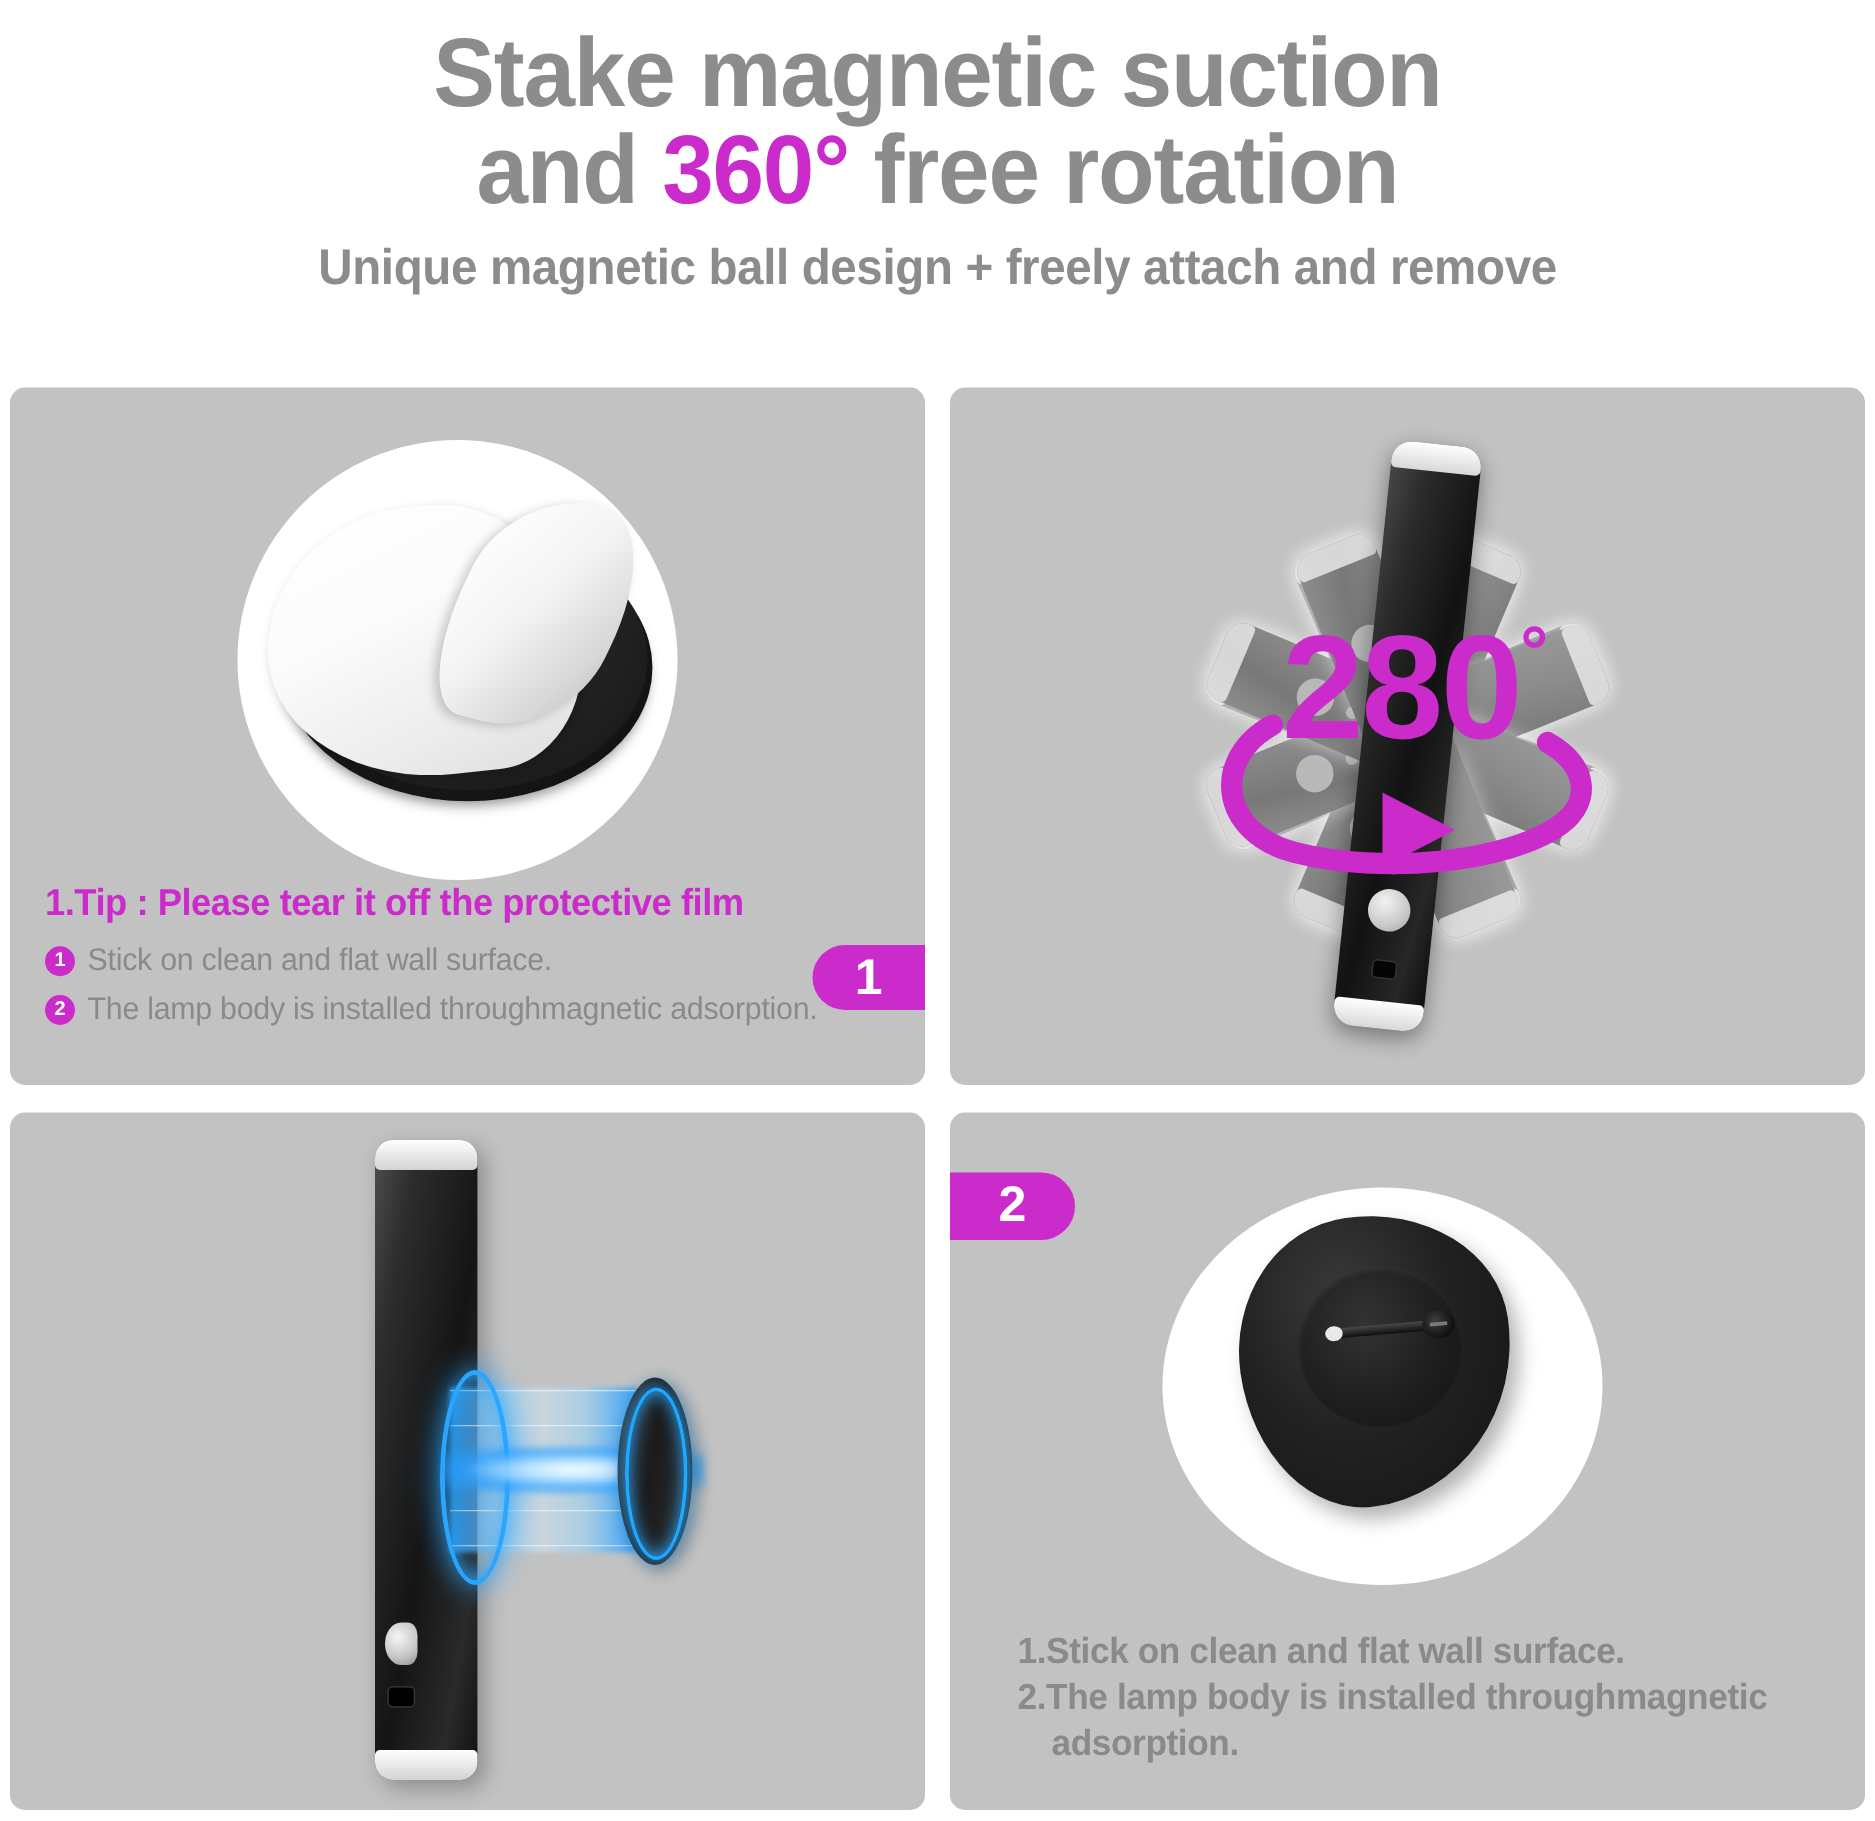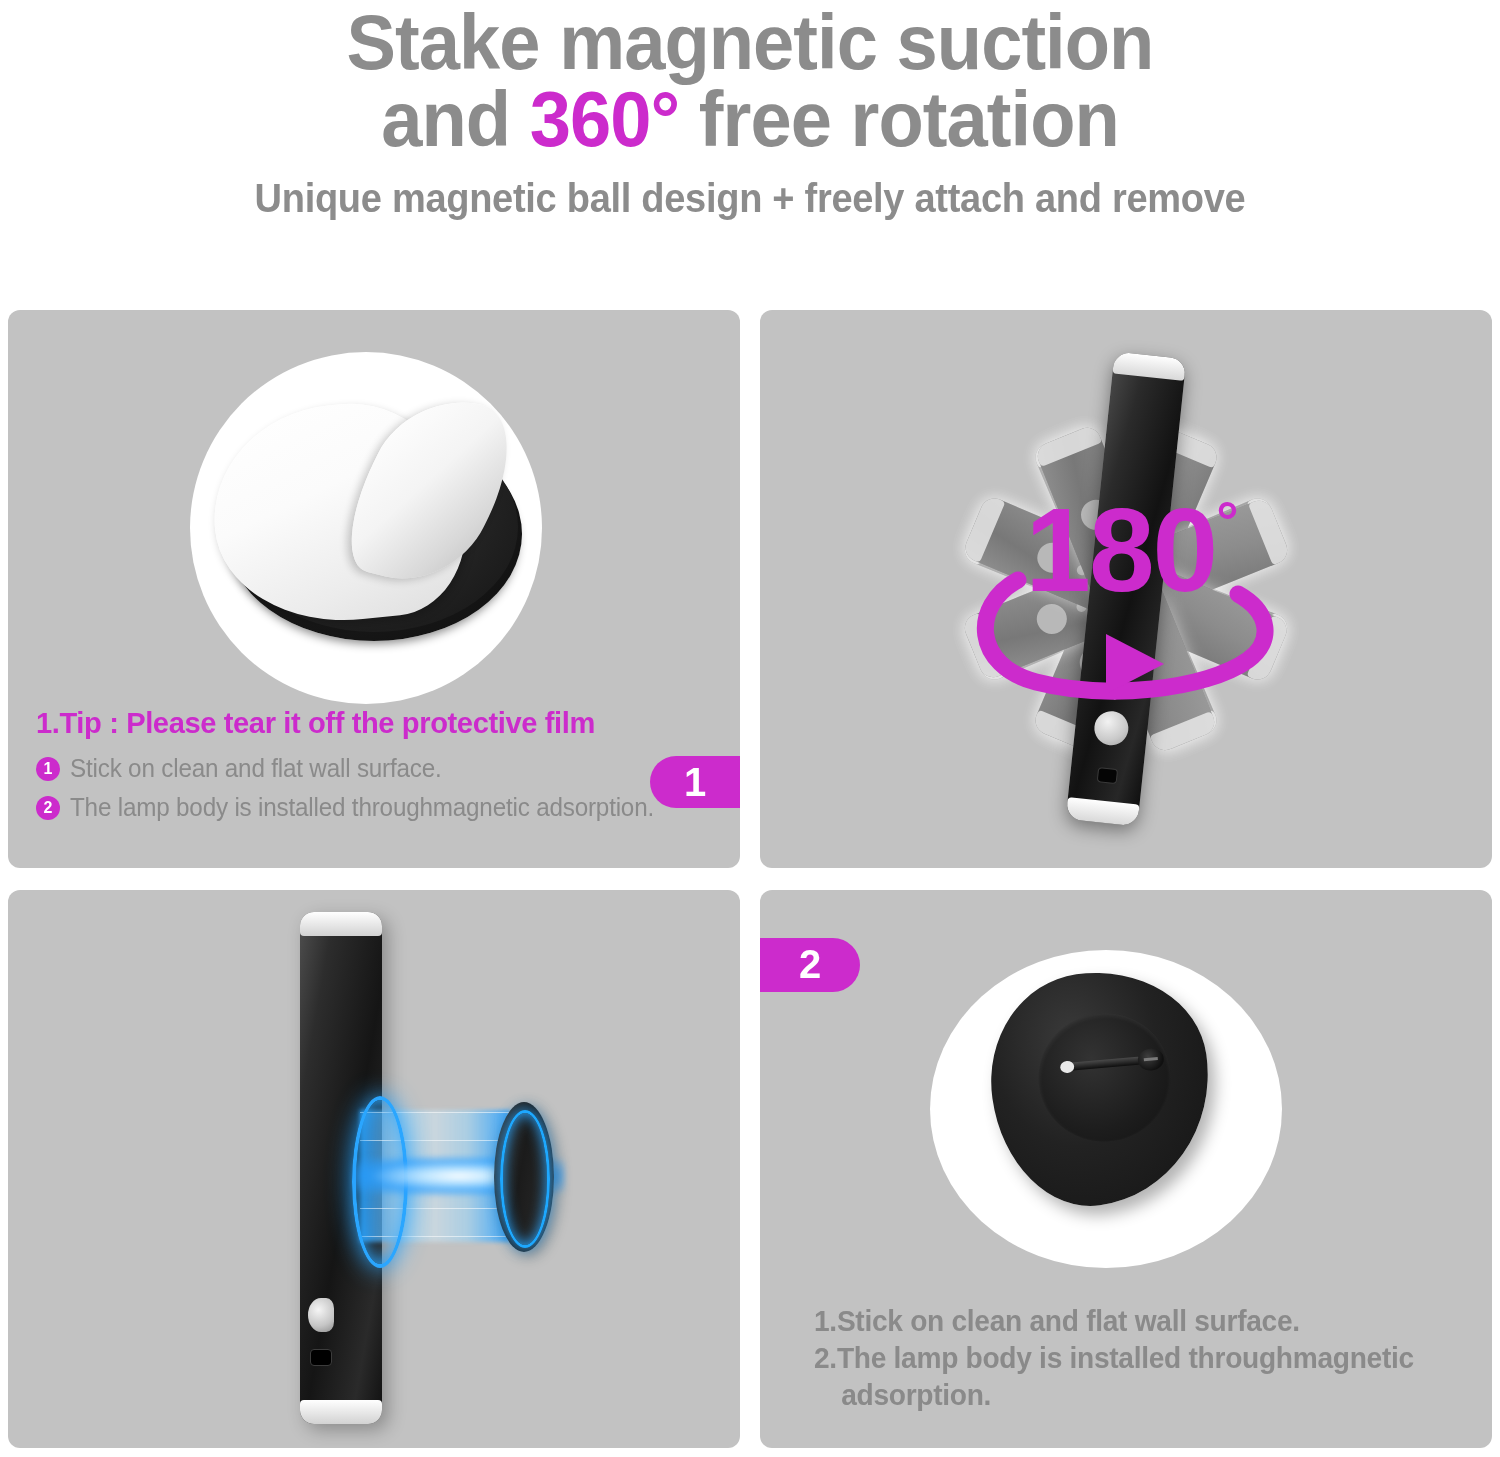--- a/index.html
+++ b/index.html
@@ -11,21 +11,21 @@
     width: 1500px;
     height: 1457px;
     font-family: "Liberation Sans", sans-serif;
     overflow: hidden;
     position: relative;
   }
 
   
   .header {
     width: 1500px;
-    padding-top: 4px;
+    padding-top: 20px;
     text-align: center;
   }
   .headline {
     color: #8c8c8c;
     font-weight: bold;
     font-size: 78px;
     line-height: 0.99;
     letter-spacing: -1px;
     font-family: "Liberation Sans", sans-serif;
     transform: scaleX(0.95);
@@ -627,21 +627,21 @@
         <span class="sensor"></span>
         <span class="dot-sm"></span>
         <span class="port"></span>
       </div>
 
       <svg class="rot-graphic" viewBox="0 0 330 230">
         <path d="M 62 96 C 14 122, 18 182, 80 198 C 150 216, 250 206, 292 176 C 318 157, 314 128, 282 110" fill="none" stroke="#CC2BCC" stroke-width="17" stroke-linecap="round"></path>
         <path d="M 150 150 L 150 210 L 208 180 Z" fill="#CC2BCC"></path>
       </svg>
 
-      <div class="rot-360-text"><span>180</span><span class="deg">°</span></div>
+      <div class="rot-360-text"><span>280</span><span class="deg">°</span></div>
     </div>
   </div>
 
   <div class="panel">
     <div class="lamp-body">
       <span class="cap top"></span>
       <span class="cap bot"></span>
       <span class="sensor"></span>
       <span class="port"></span>
     </div>

